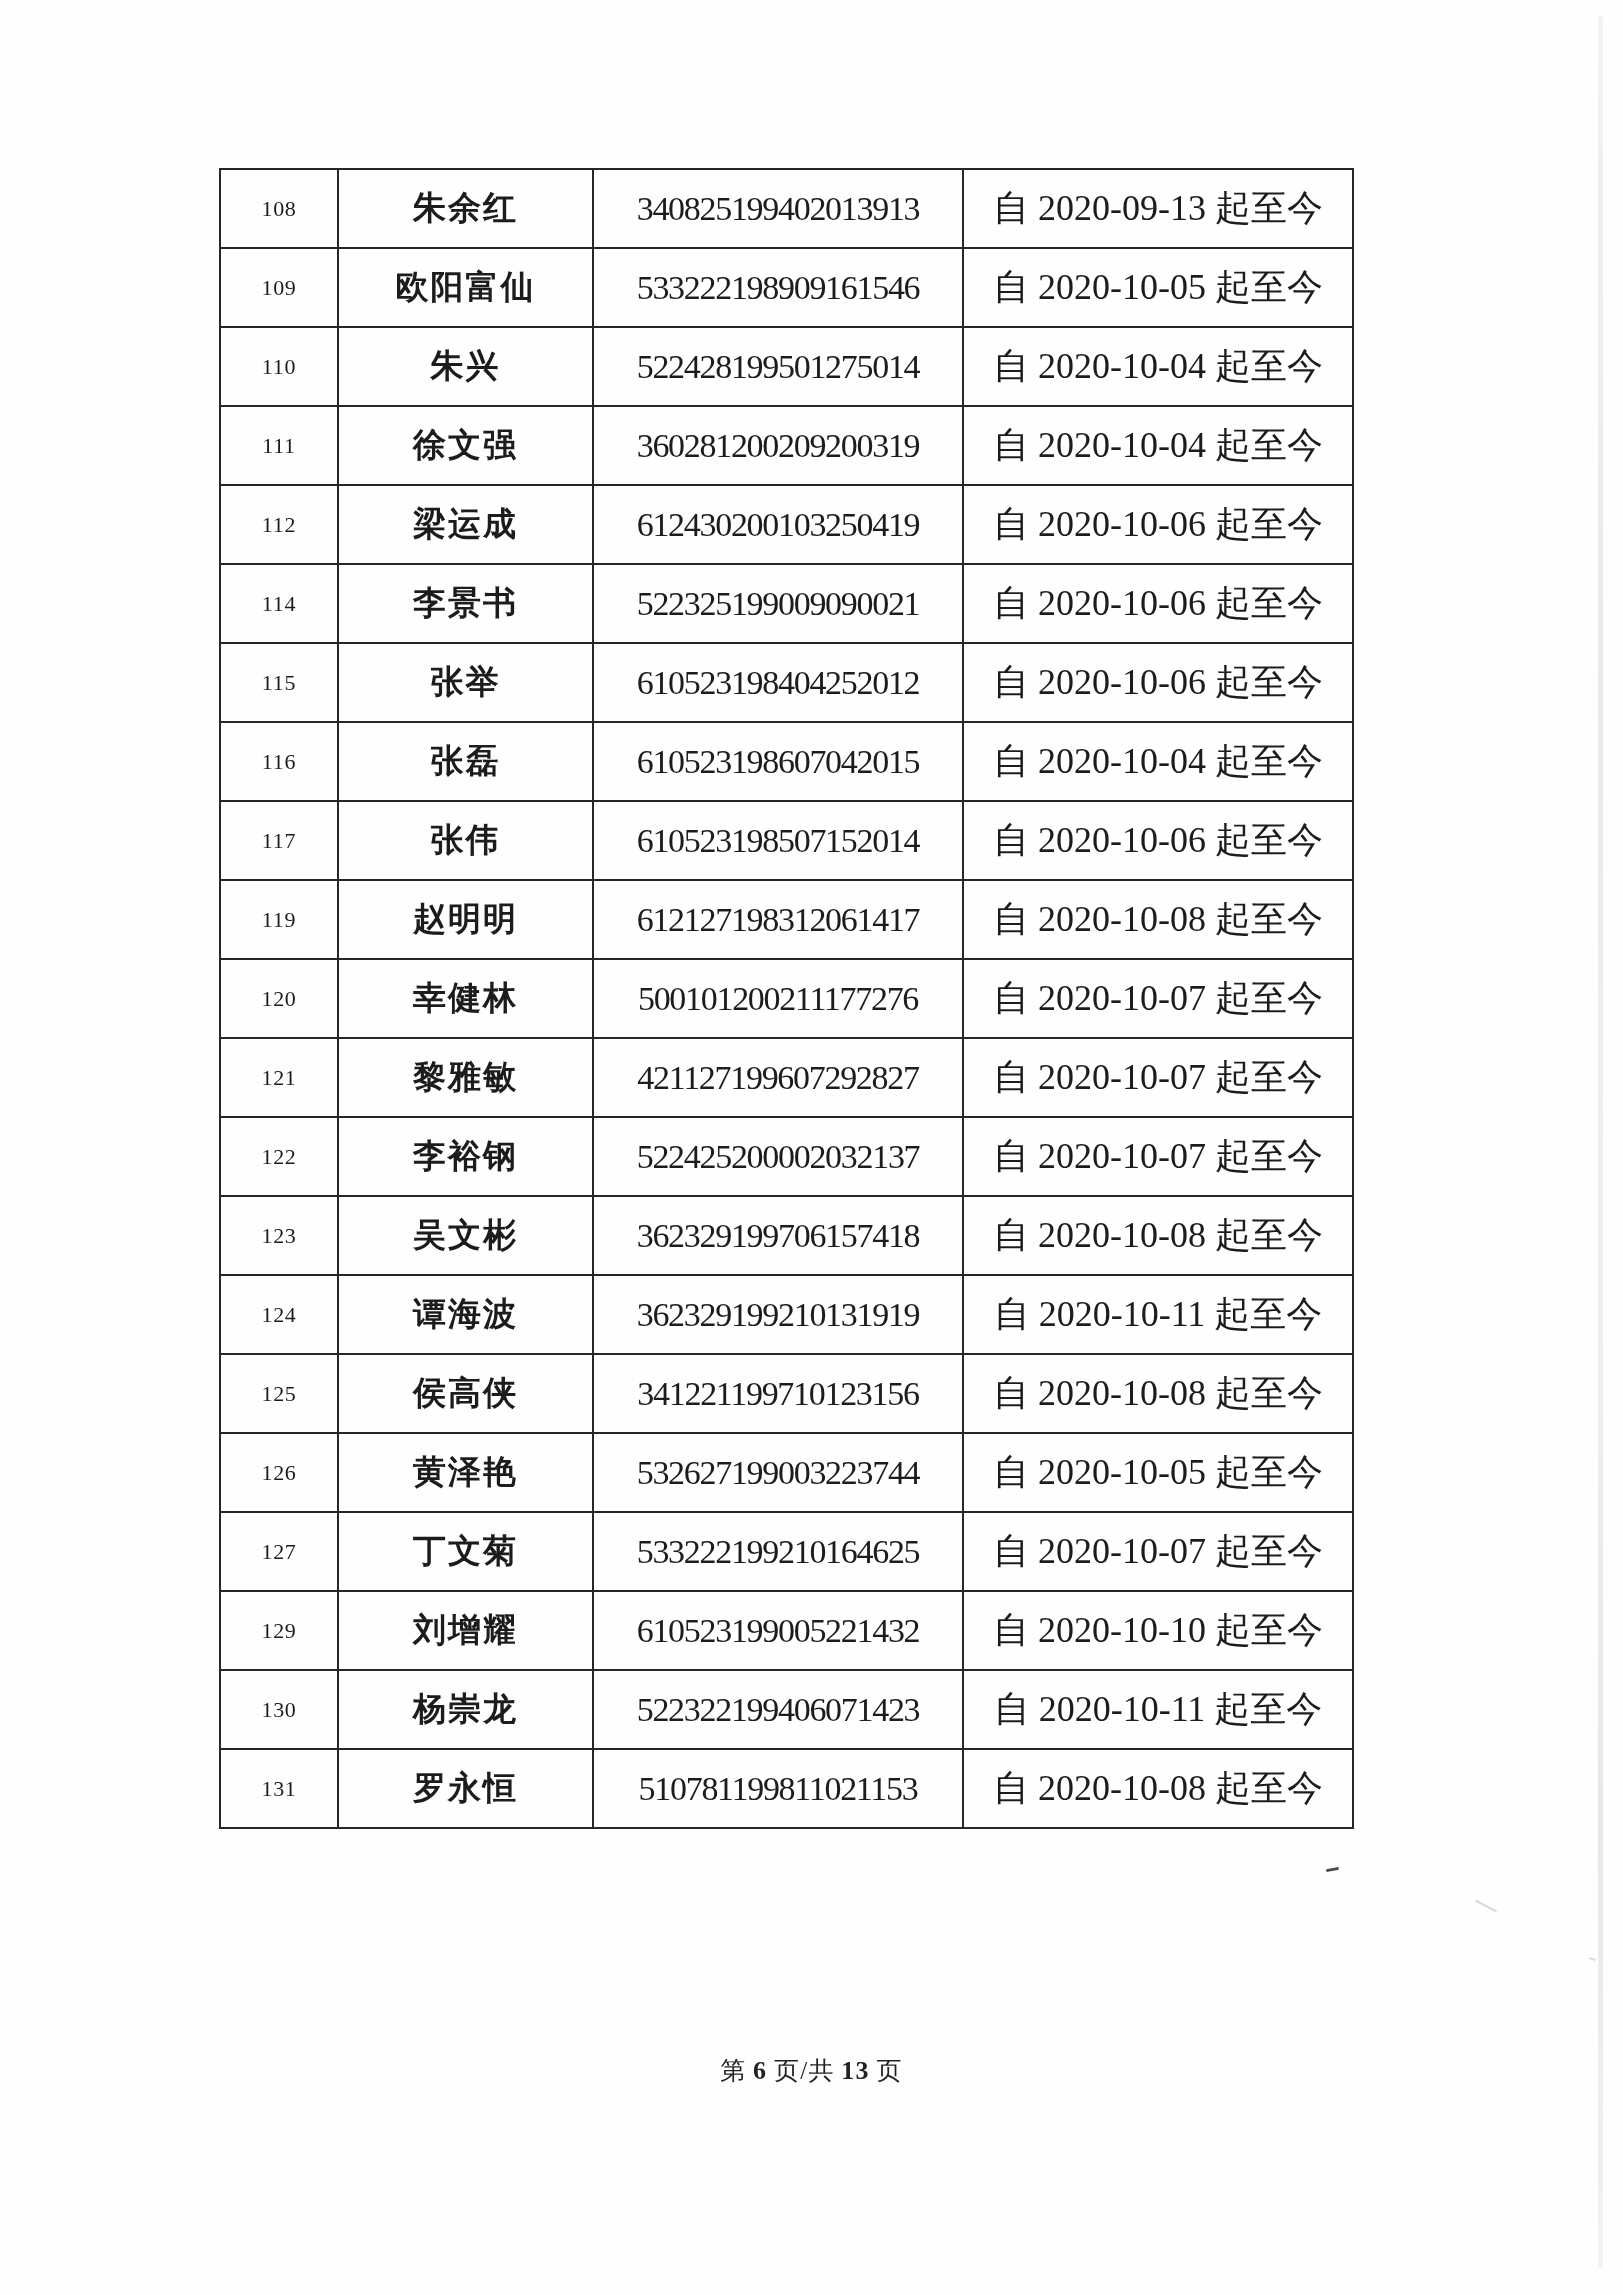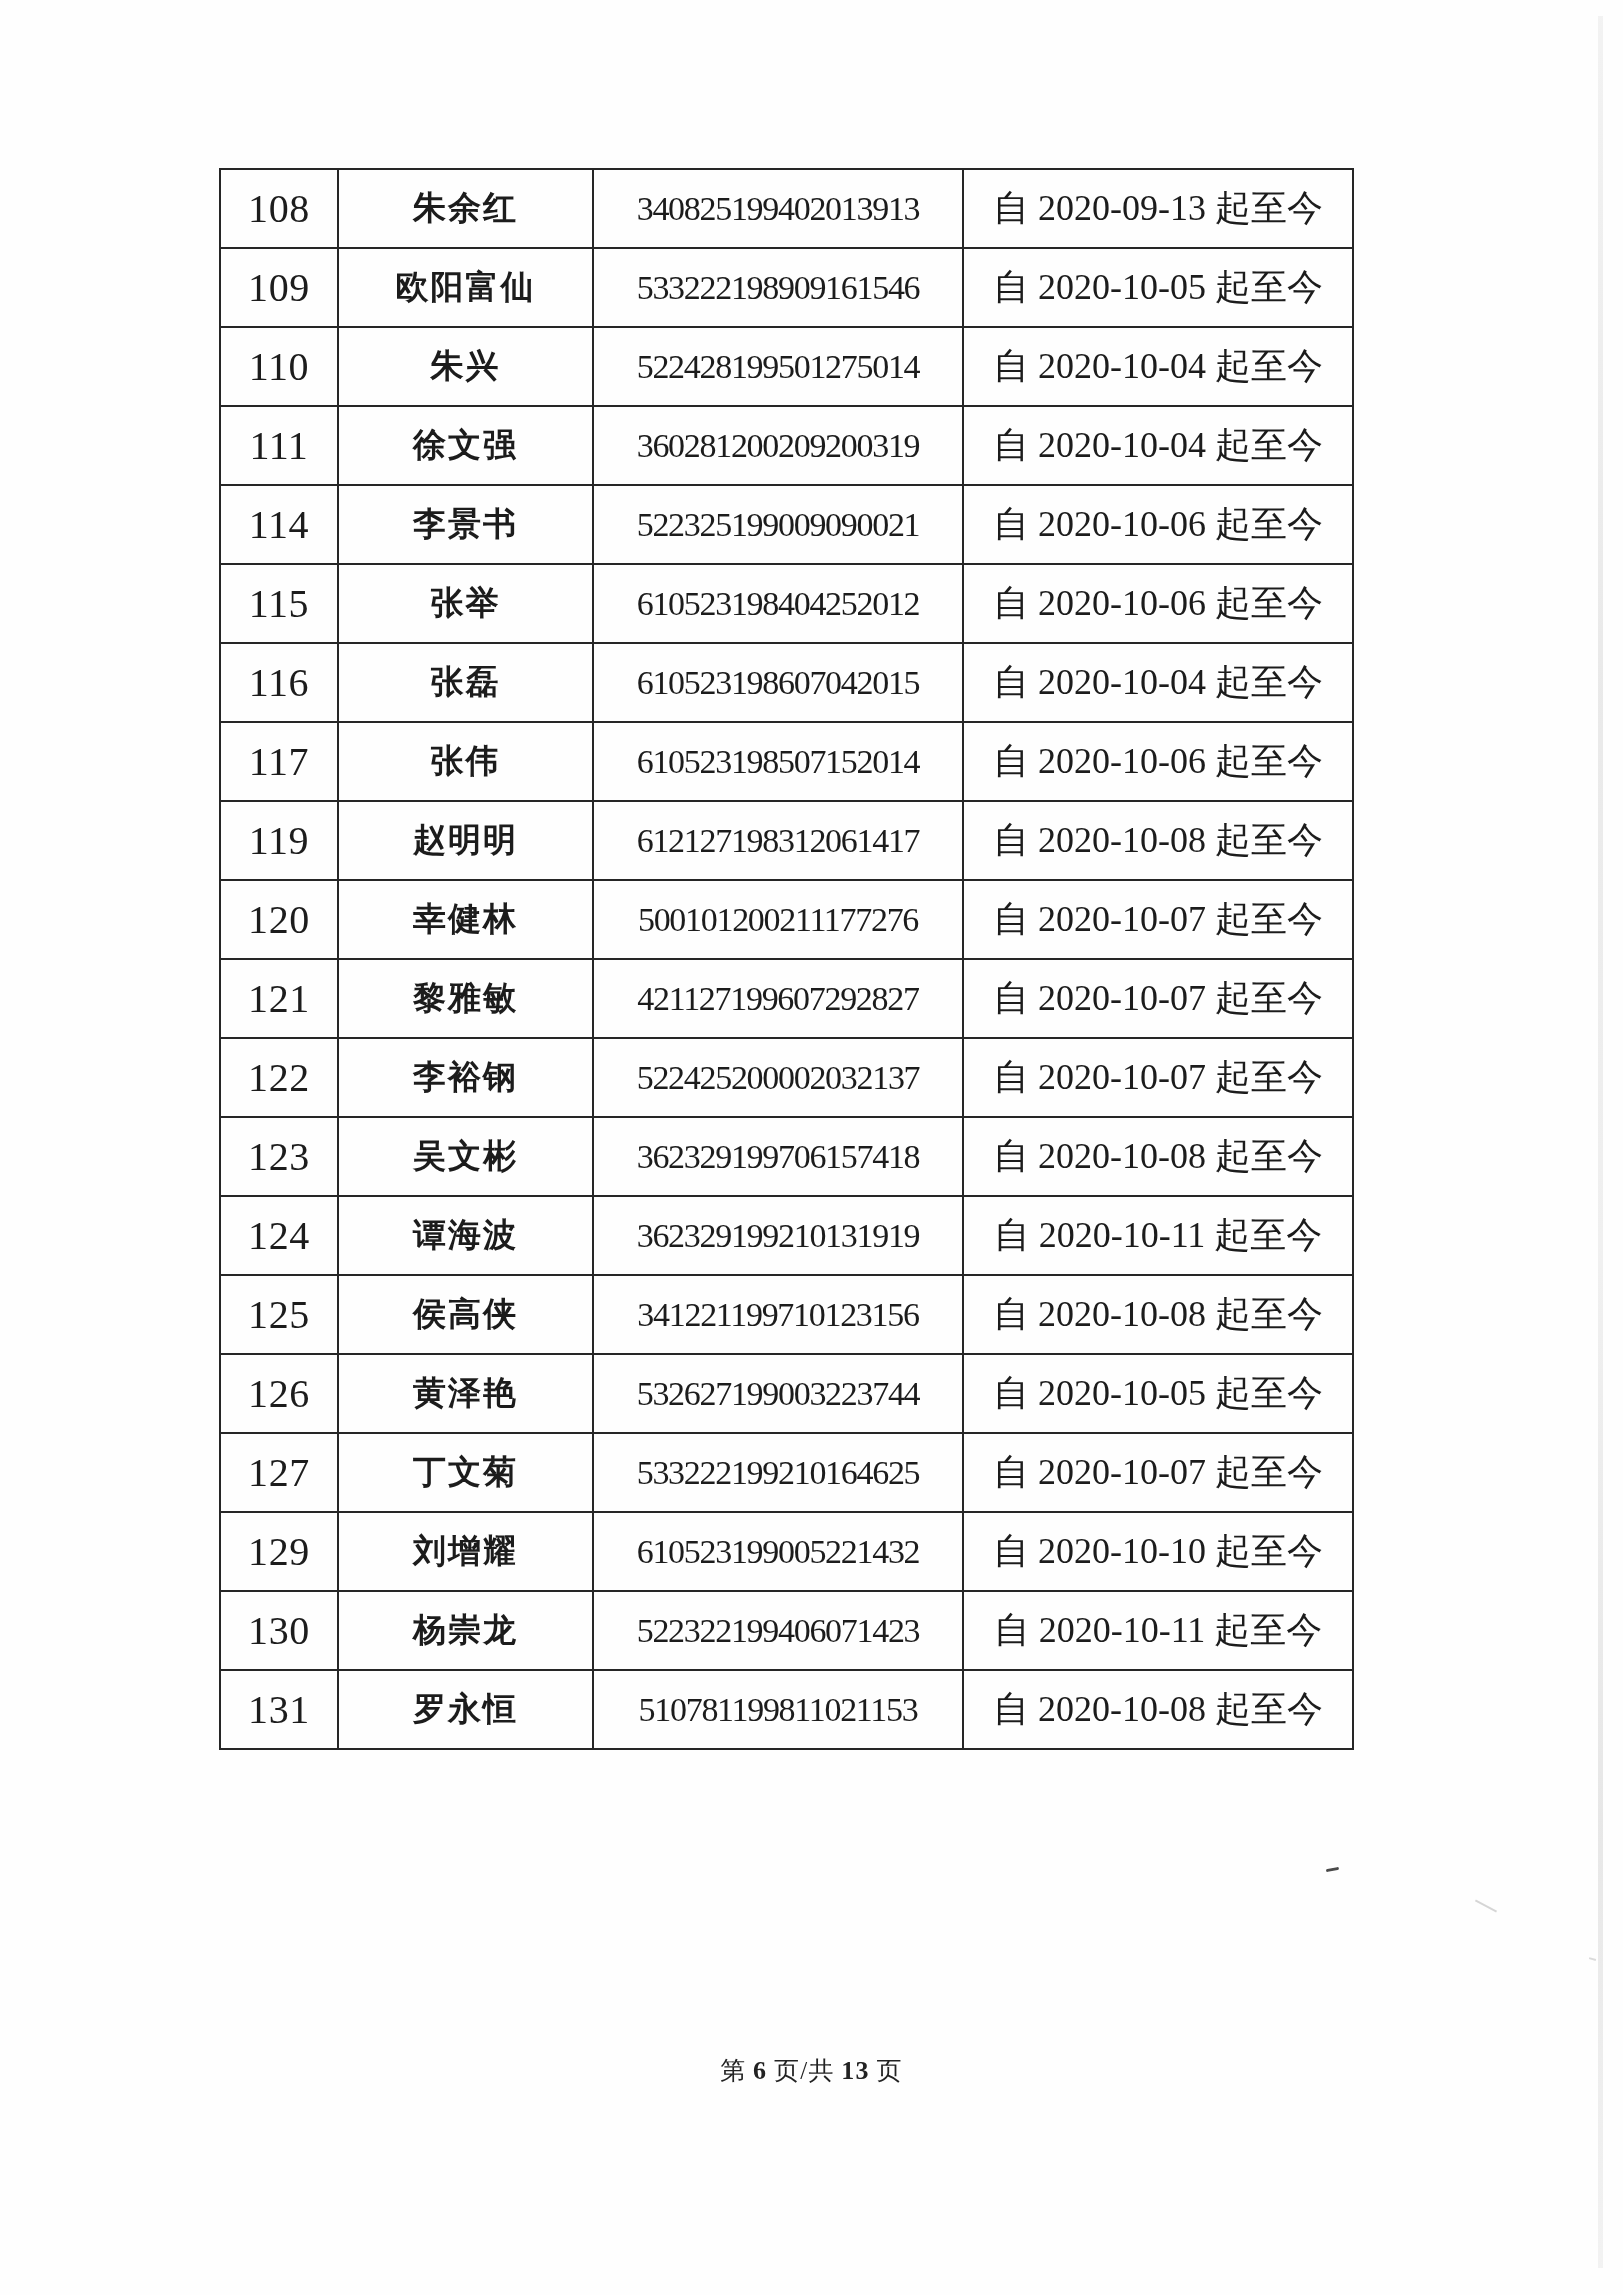--- a/index.html
+++ b/index.html
@@ -31,21 +31,21 @@
     vertical-align: middle;
     height: 77px;
     padding: 0;
     white-space: nowrap;
     overflow: visible;
   }
   table.roster tr td {
     box-shadow: 0 0 0.3px #555;
   }
   td.c-index {
-    font-size: 40px;
+    font-size: 22px;
     letter-spacing: 0.7px;
   }
   td.c-name {
     font-size: 33px;
     letter-spacing: 2px;
     font-weight: bold;
   }
   td.c-id {
     font-size: 34px;
     letter-spacing: -1.3px;
@@ -150,20 +150,26 @@
       <td class="c-date"><span>自 2020-10-04 起至今</span></td>
     </tr>
 
     <tr>
       <td class="c-index"><span>111</span></td>
       <td class="c-name"><span>徐文强</span></td>
       <td class="c-id"><span>360281200209200319</span></td>
       <td class="c-date"><span>自 2020-10-04 起至今</span></td>
     </tr>
 
+    <tr>
+      <td class="c-index"><span>112</span></td>
+      <td class="c-name"><span>梁运成</span></td>
+      <td class="c-id"><span>612430200103250419</span></td>
+      <td class="c-date"><span>自 2020-10-06 起至今</span></td>
+    </tr>
 
 
     <tr>
       <td class="c-index"><span>114</span></td>
       <td class="c-name"><span>李景书</span></td>
       <td class="c-id"><span>522325199009090021</span></td>
       <td class="c-date"><span>自 2020-10-06 起至今</span></td>
     </tr>
 
     <tr>

